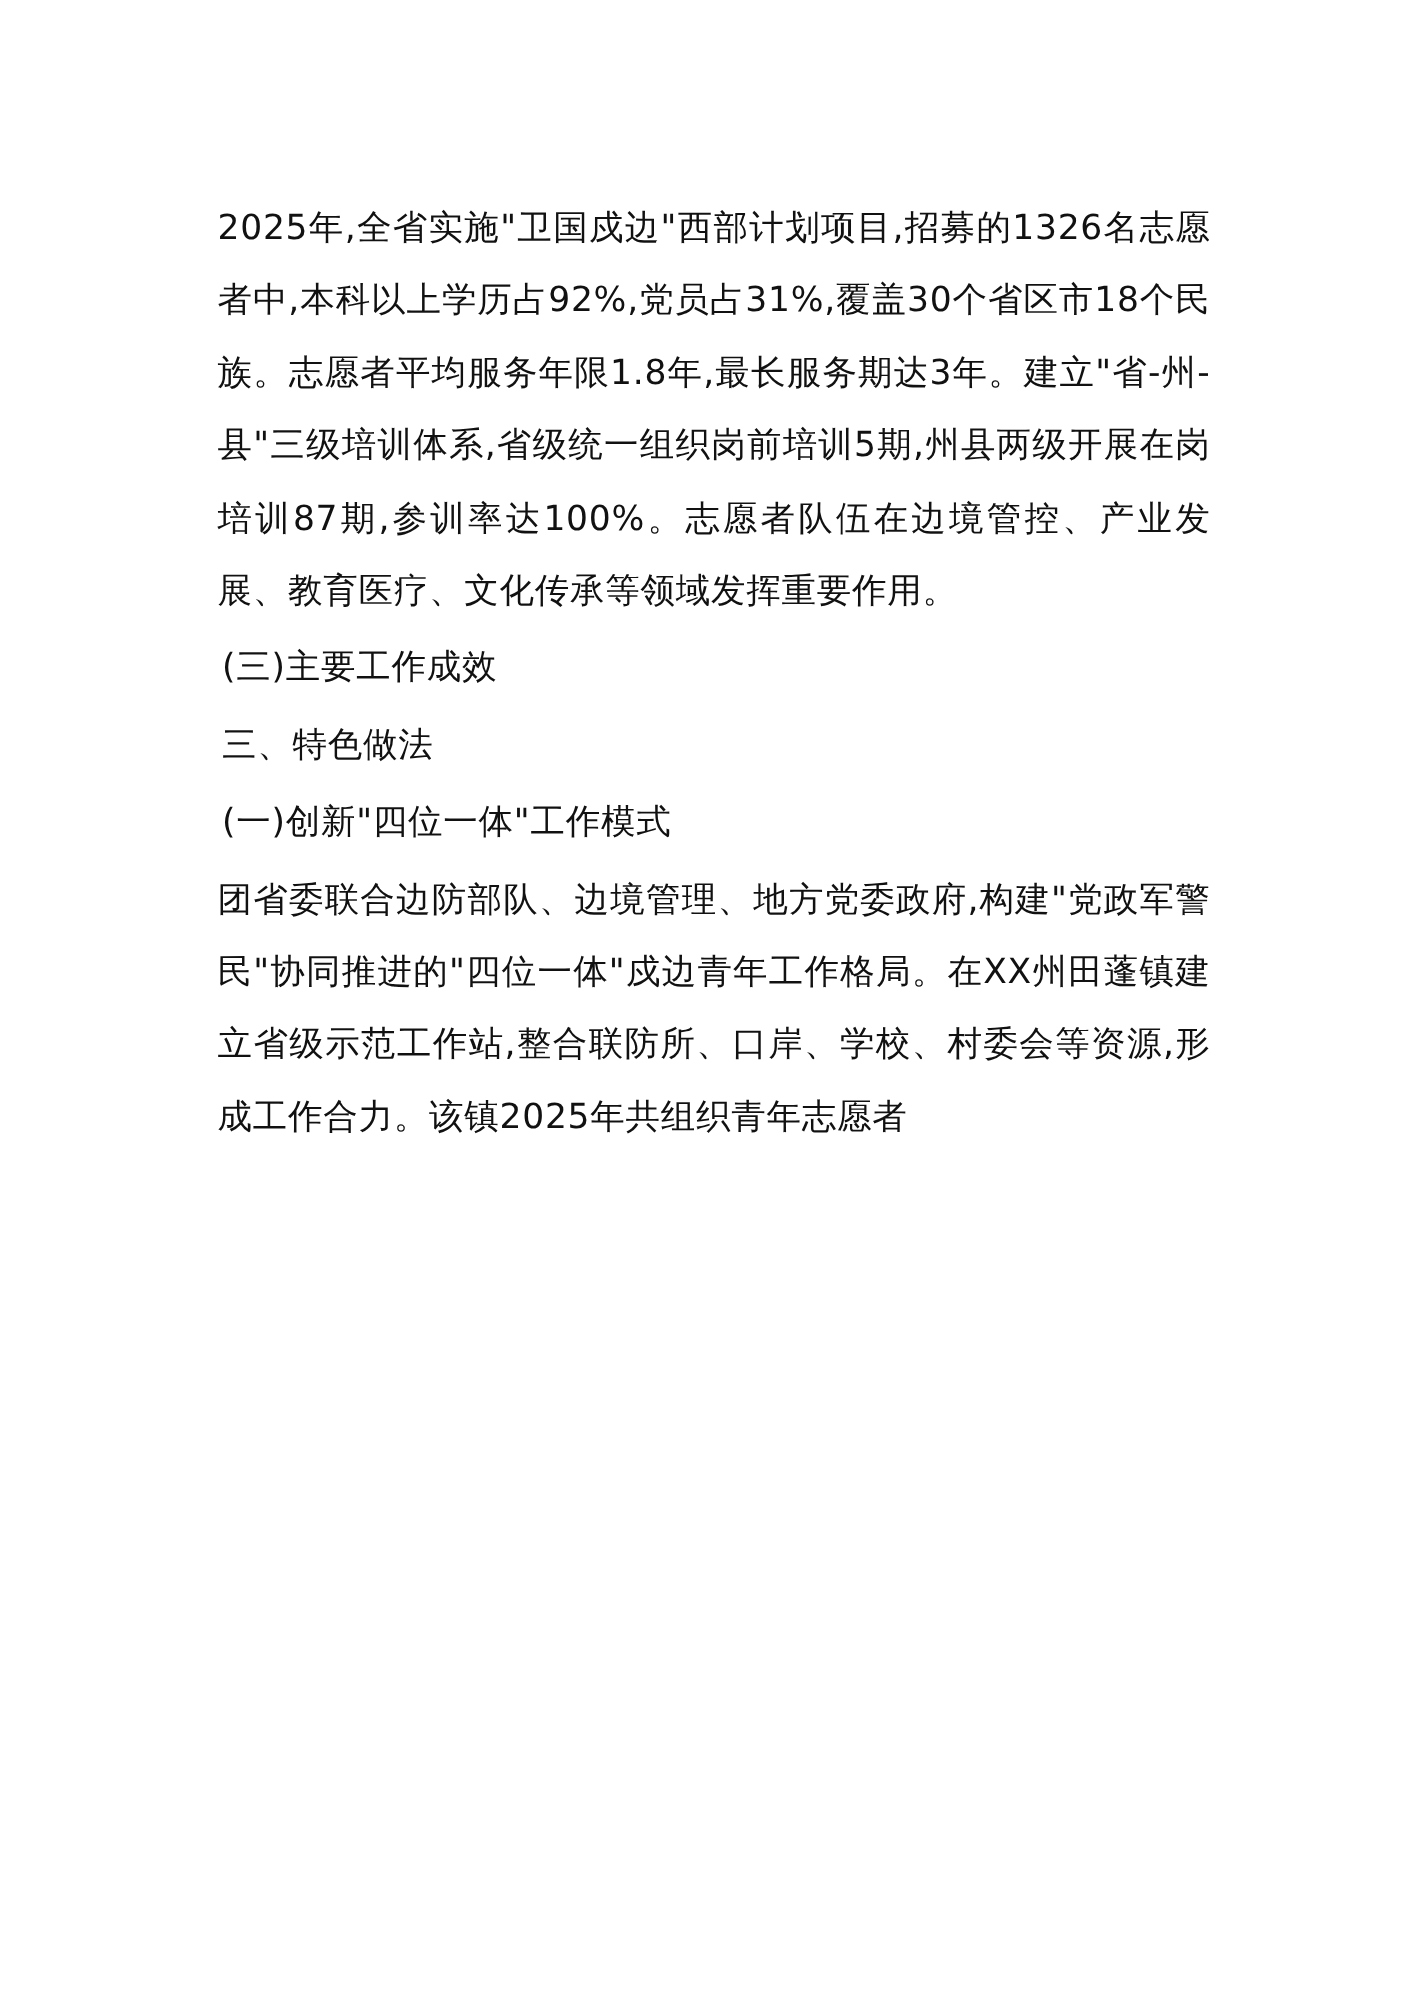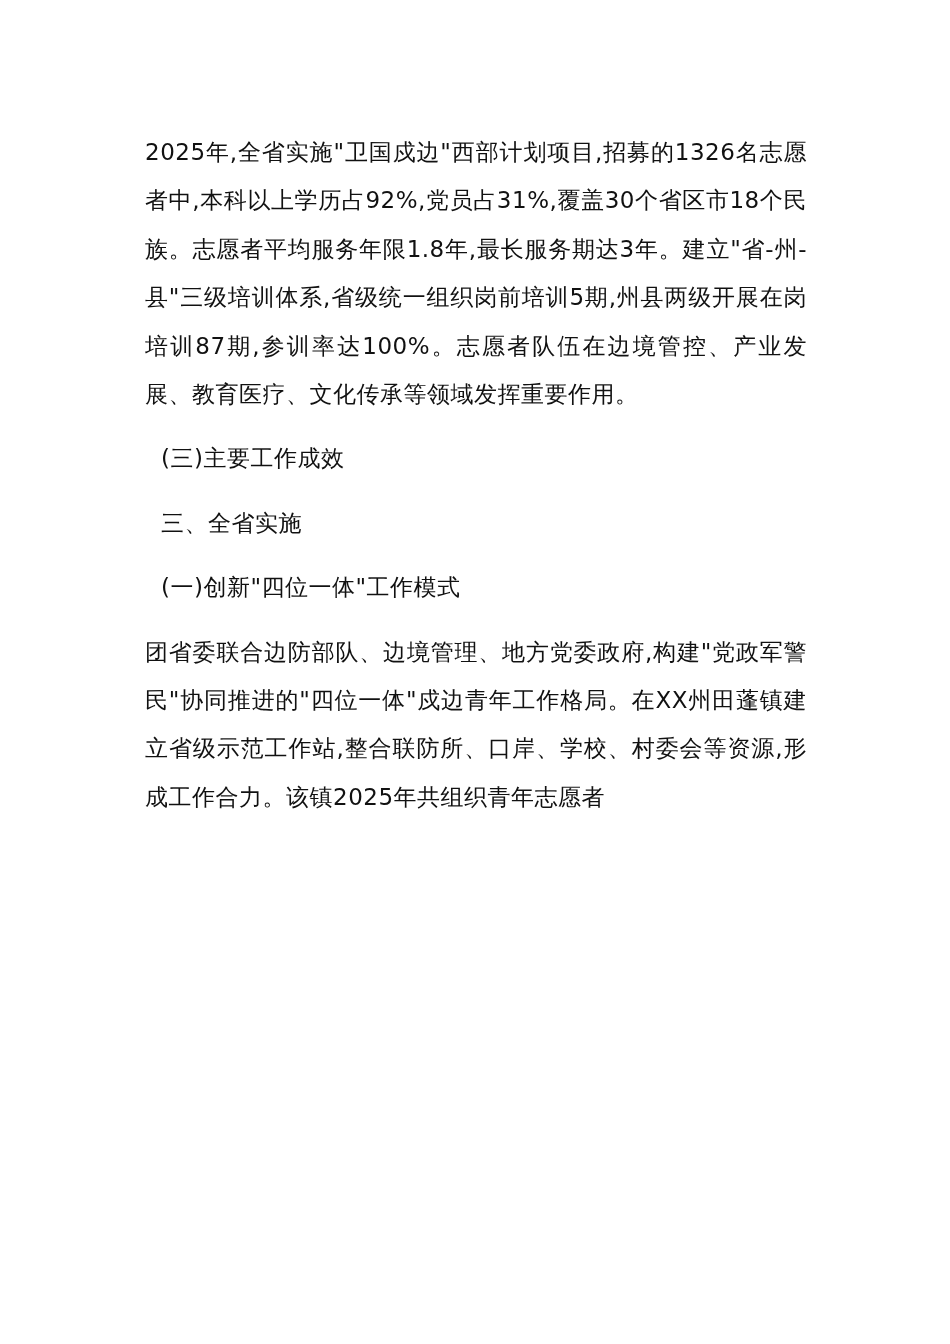--- a/index.html
+++ b/index.html
@@ -9,24 +9,24 @@
       left: 145px;
       top: 128px;
       width: 662px;
       font-family: "DejaVu Sans", "Liberation Sans", sans-serif;
       font-size: 23px;
       line-height: 48.4px;
       color: #111111;
       letter-spacing: 0.5px;
     }
     .para { margin: 0; text-align: justify; text-align-last: left; }
-    .heading { margin: 16px; }
+    .heading { margin: 3px; }
   </style>
 </head>
 <body>
 
 <div class="page">
   <p class="para">2025年,全省实施"卫国戍边"西部计划项目,招募的1326名志愿者中,本科以上学历占92%,党员占31%,覆盖30个省区市18个民族。志愿者平均服务年限1.8年,最长服务期达3年。建立"省-州-县"三级培训体系,省级统一组织岗前培训5期,州县两级开展在岗培训87期,参训率达100%。志愿者队伍在边境管控、产业发展、教育医疗、文化传承等领域发挥重要作用。</p>
   <p class="heading">(三)主要工作成效</p>
-  <p class="heading">三、全省实施</p>
+  <p class="heading">三、特色做法</p>
   <p class="heading">(一)创新"四位一体"工作模式</p>
   <p class="para">团省委联合边防部队、边境管理、地方党委政府,构建"党政军警民"协同推进的"四位一体"戍边青年工作格局。在XX州田蓬镇建立省级示范工作站,整合联防所、口岸、学校、村委会等资源,形成工作合力。该镇2025年共组织青年志愿者</p>
 </div>
 
 </body></html>

